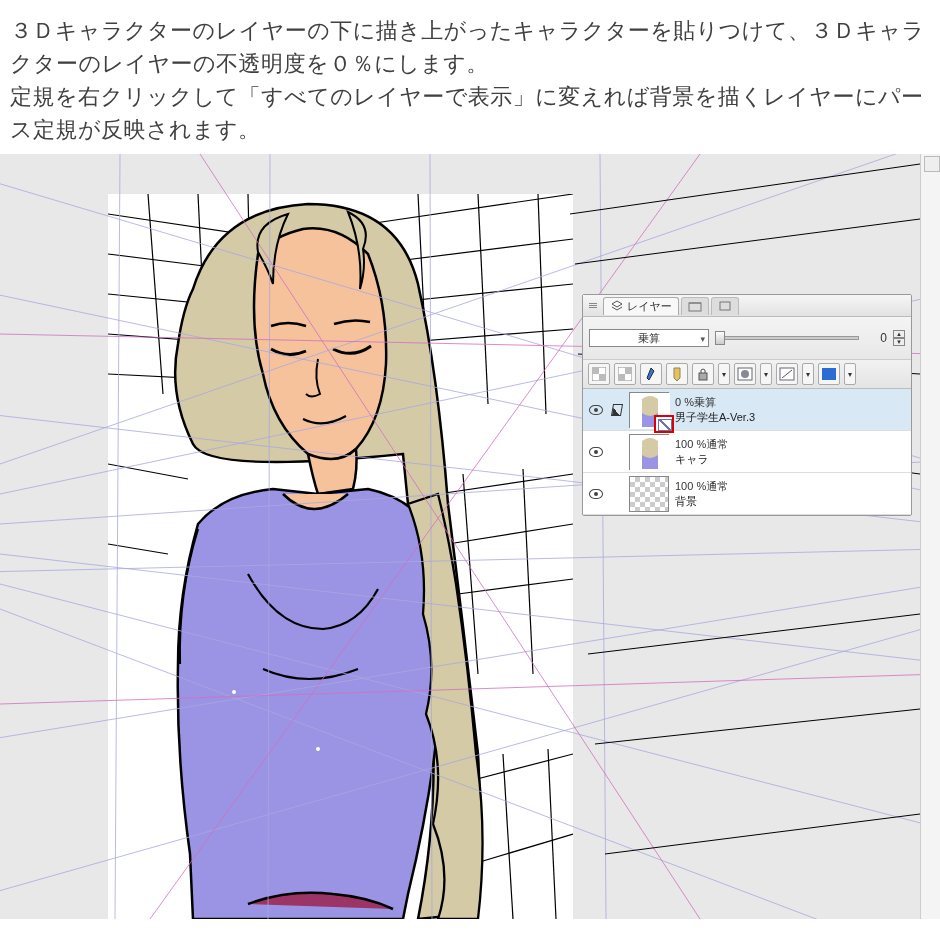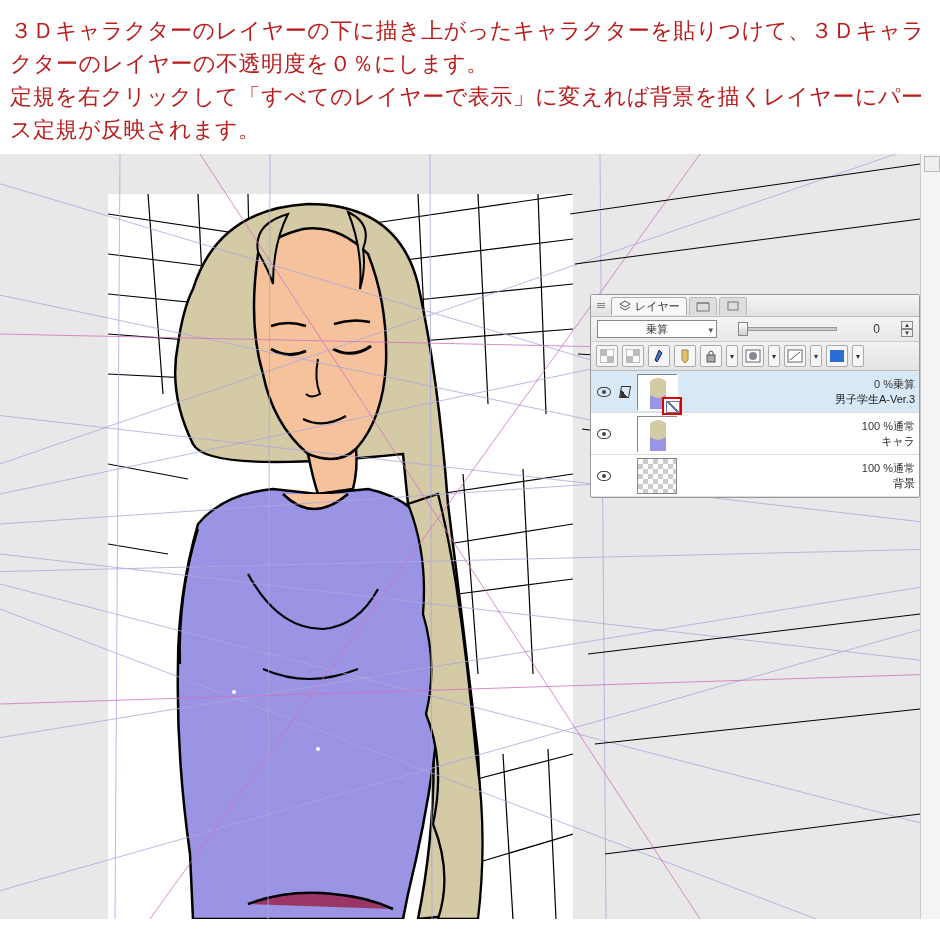--- a/index.html
+++ b/index.html
@@ -7,21 +7,21 @@
     margin: 0;
     padding: 0;
     font-family: "MS PGothic", "Hiragino Kaku Gothic Pro", sans-serif;
     width: 940px;
     background: #fff;
   }
   .instruction {
     padding: 14px 10px 8px 10px;
     font-size: 22px;
     line-height: 1.5;
-    color: #b91c1c;
+    color: #404040;
     letter-spacing: 0.5px;
   }
   .canvas-area {
     position: relative;
     width: 940px;
     height: 765px;
     background: #e8e8e8;
     overflow: hidden;
   }
   .canvas-area svg.perspective {
@@ -49,21 +49,21 @@
   .scrollbar-v::before {
     content: "";
     position: absolute;
     top: 2px; left: 3px;
     width: 14px; height: 14px;
     background: #eee;
     border: 1px solid #bbb;
   }
   .layer-panel {
     position: absolute;
-    right: 20px;
+    right: 28px;
     top: 140px;
     width: 330px;
     background: #ededed;
     border: 1px solid #999;
     border-radius: 2px;
     font-size: 12px;
     color: #333;
   }
   .panel-tabs {
     display: flex;
@@ -92,24 +92,24 @@
     display: flex;
     flex-direction: column;
     gap: 1px;
     align-items: center;
     margin-right: 2px;
   }
   .panel-grip span { width:8px; height:1px; background:#888; }
   .panel-row {
     display: flex;
     align-items: center;
-    padding: 3px 6px;
+    padding: 12px 6px;
     background: linear-gradient(#f4f4f4,#e8e8e8);
     border-bottom: 1px solid #ccc;
-    gap: 21px;
+    gap: 6px;
   }
   .blend-select {
     width: 120px;
     height: 18px;
     border: 1px solid #888;
     background: #fff;
     font-size: 11px;
     text-align: center;
     line-height: 16px;
     position: relative;
@@ -176,21 +176,20 @@
     background: #f6f6f6;
     display: flex;
     align-items: center;
     justify-content: center;
     border-radius: 2px;
   }
   .tool-btn.arrow { width: 12px; }
   .layer-list {
     background: #fff;
     max-height: 210px;
-    text-align: right;
   }
   .layer-item {
     display: flex;
     align-items: center;
     border-bottom: 1px solid #ddd;
     min-height: 42px;
     padding: 2px 4px;
     gap: 4px;
   }
   .layer-item.selected {

